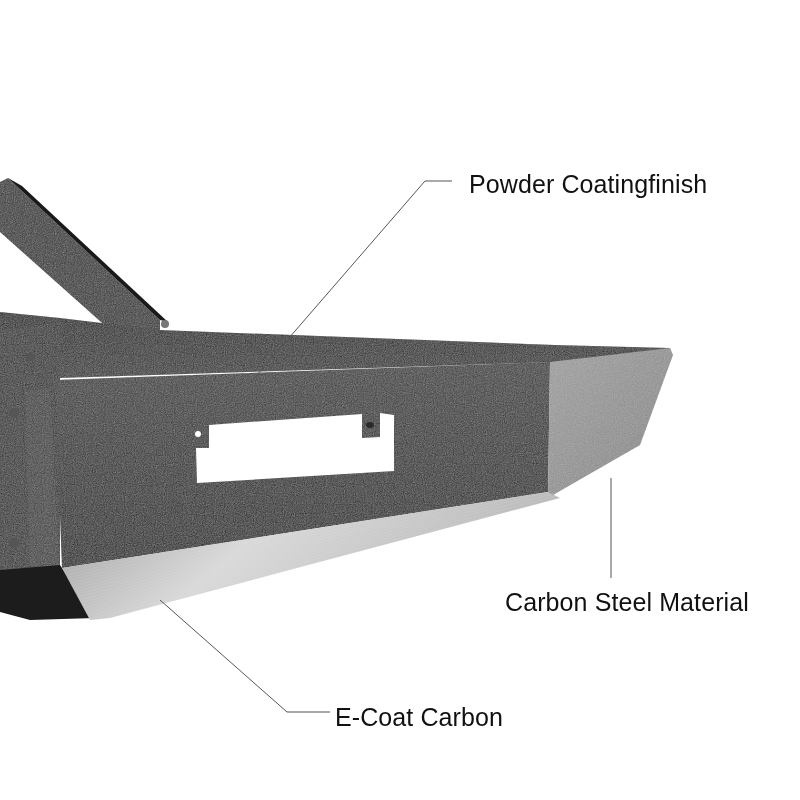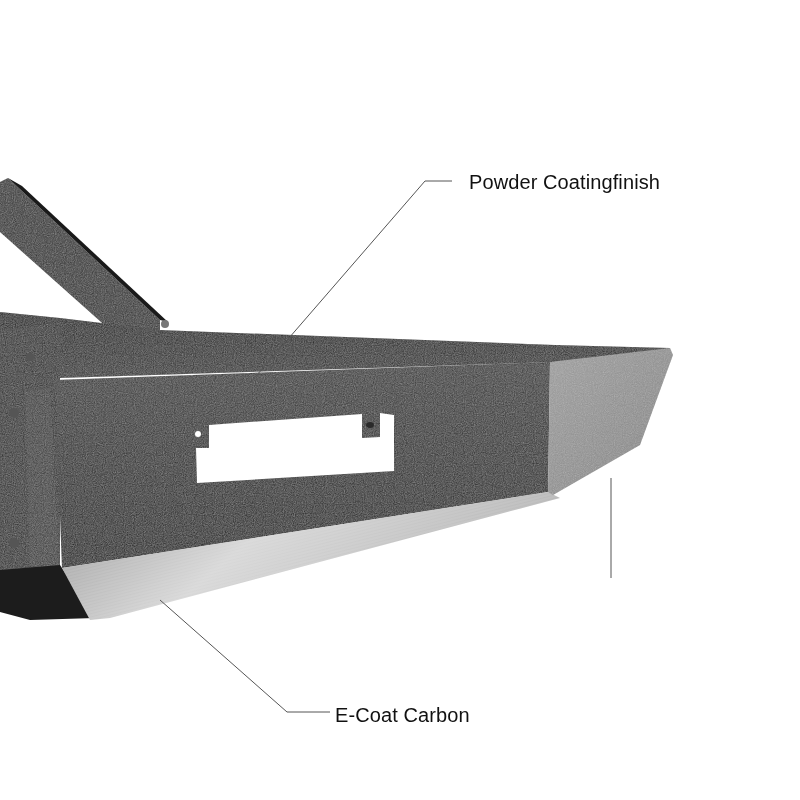--- a/index.html
+++ b/index.html
@@ -2,21 +2,21 @@
 <html><head>
   <meta charset="utf-8">
   <style>
     html, body { margin: 0; padding: 0; background: #ffffff; }
     body { width: 800px; height: 800px; position: relative; overflow: hidden; font-family: "Liberation Sans", sans-serif; }
     .stage { position: absolute; left: 0; top: 0; width: 800px; height: 800px; }
     svg.art { position: absolute; left: 0; top: 0; width: 800px; height: 800px; }
     .label {
       position: absolute;
       font-family: "Liberation Sans", sans-serif;
-      font-size: 20px;
+      font-size: 25px;
       color: #111111;
       white-space: nowrap;
       line-height: 1;
       letter-spacing: 0.1px;
     }
     #label-powder { left: 469px; top: 172px; }
     #label-carbon { left: 505px; top: 590px; }
     #label-ecoat  { left: 335px; top: 705px; }
   </style>
 </head>
@@ -95,14 +95,15 @@
     </g>
 
     <g stroke="#555555" stroke-width="1" fill="none">
       <polyline points="452,181 425,181 250,383"></polyline>
       <polyline points="611,478 611,578"></polyline>
       <polyline points="160,600 287,712 330,712"></polyline>
     </g>
   </svg>
 
   <div id="label-powder" class="label">Powder Coatingfinish</div>
+  <div id="label-carbon" class="label">Carbon Steel Material</div>
   <div id="label-ecoat" class="label">E-Coat Carbon</div>
 </div>
 
 </body></html>

